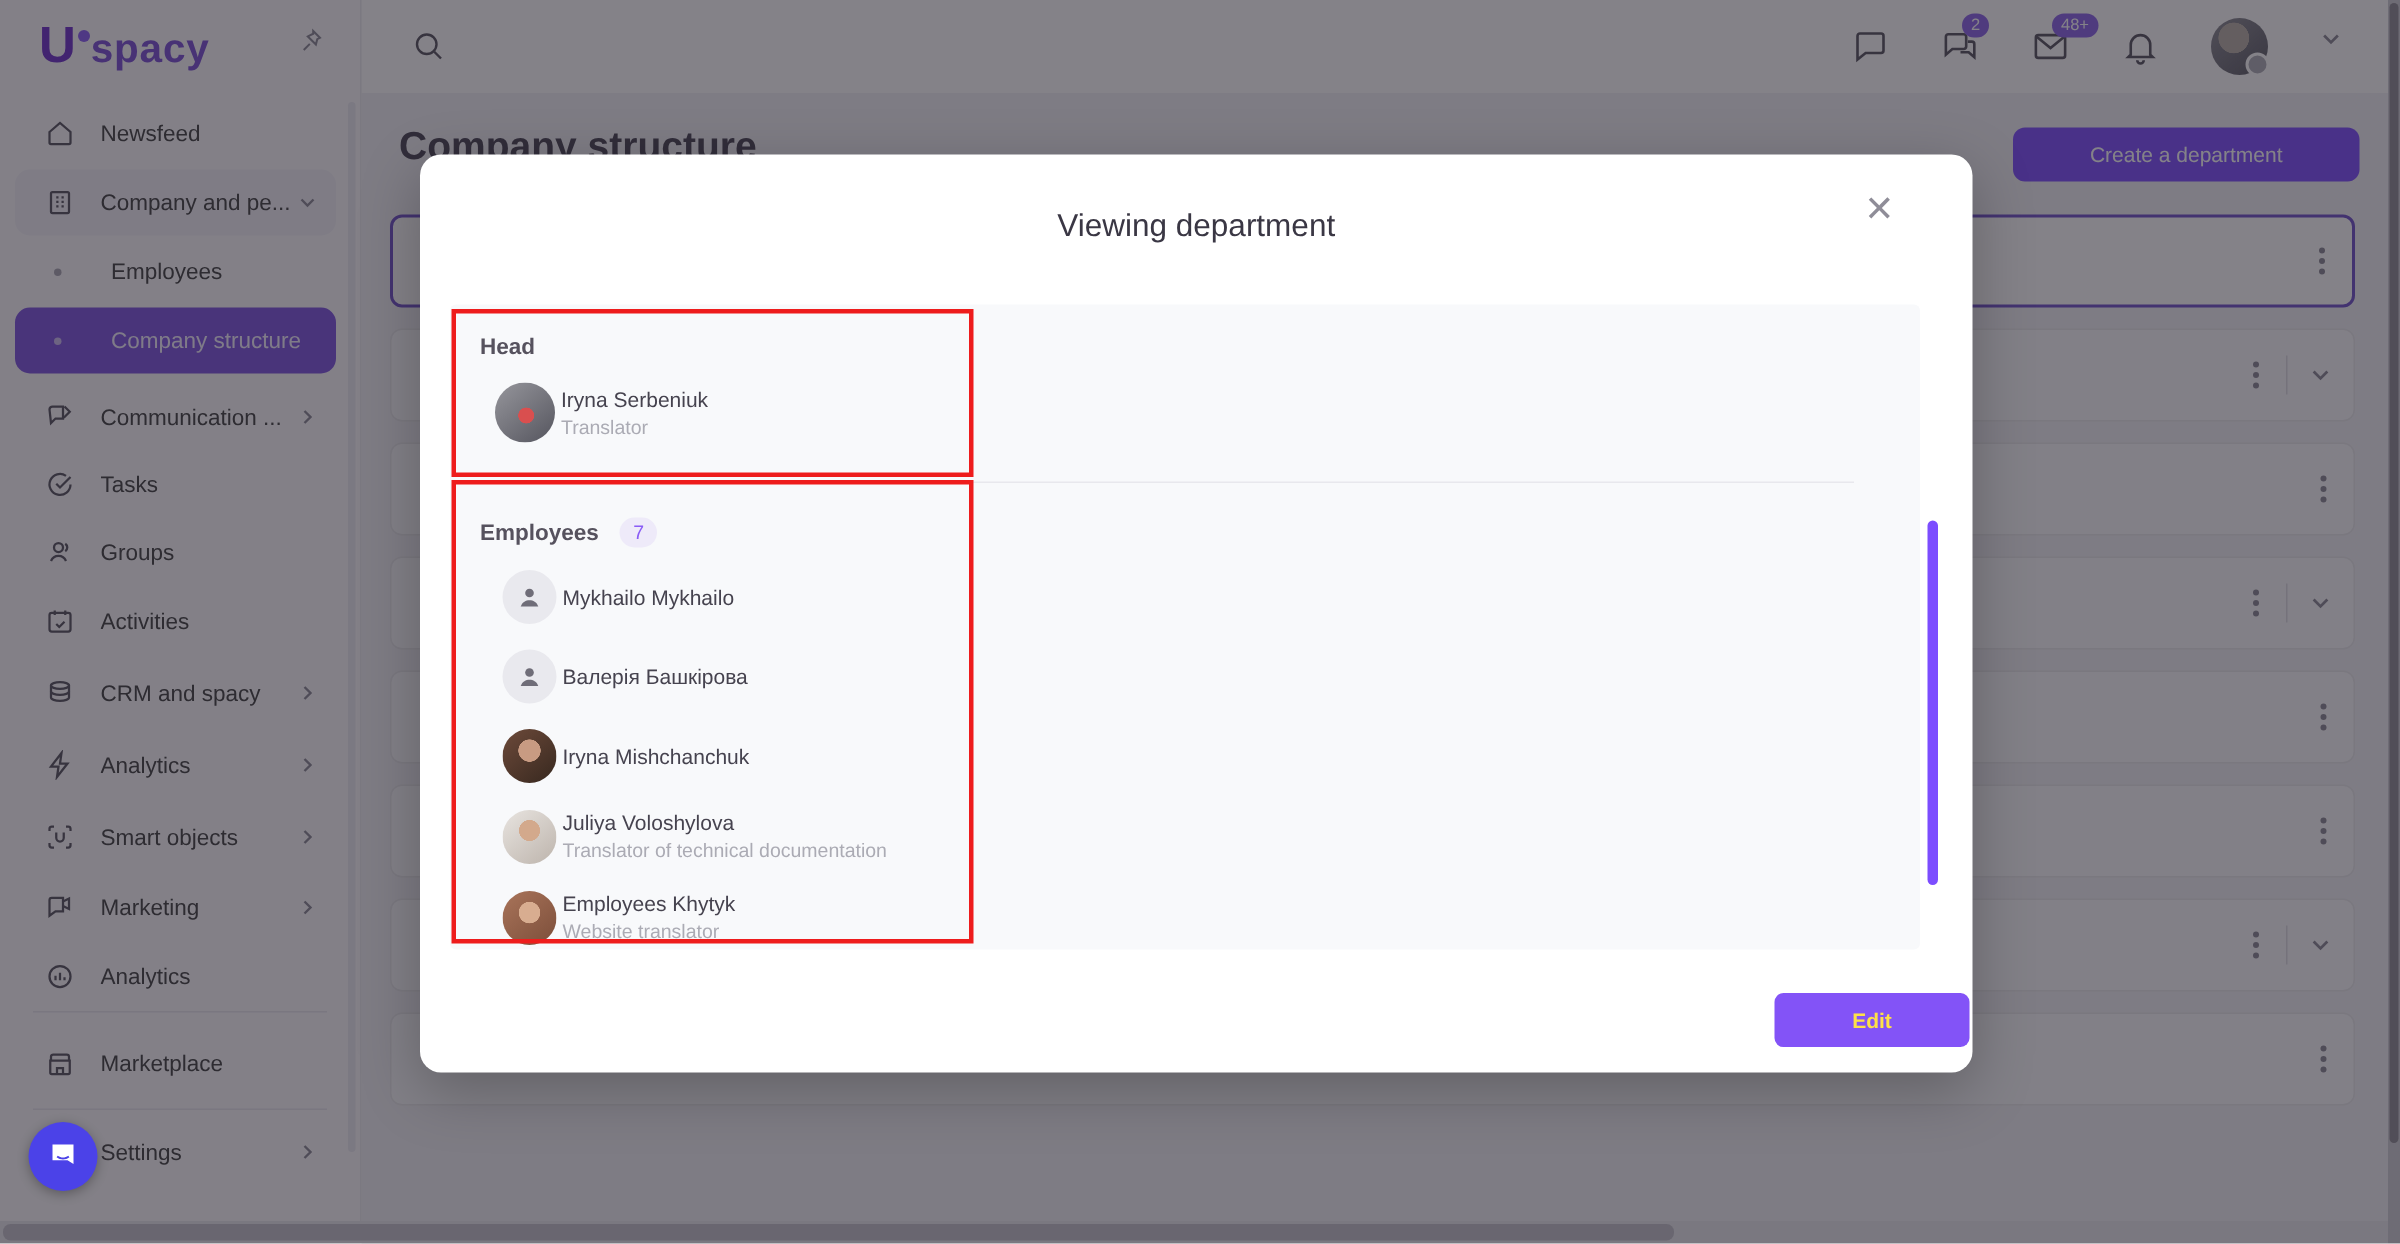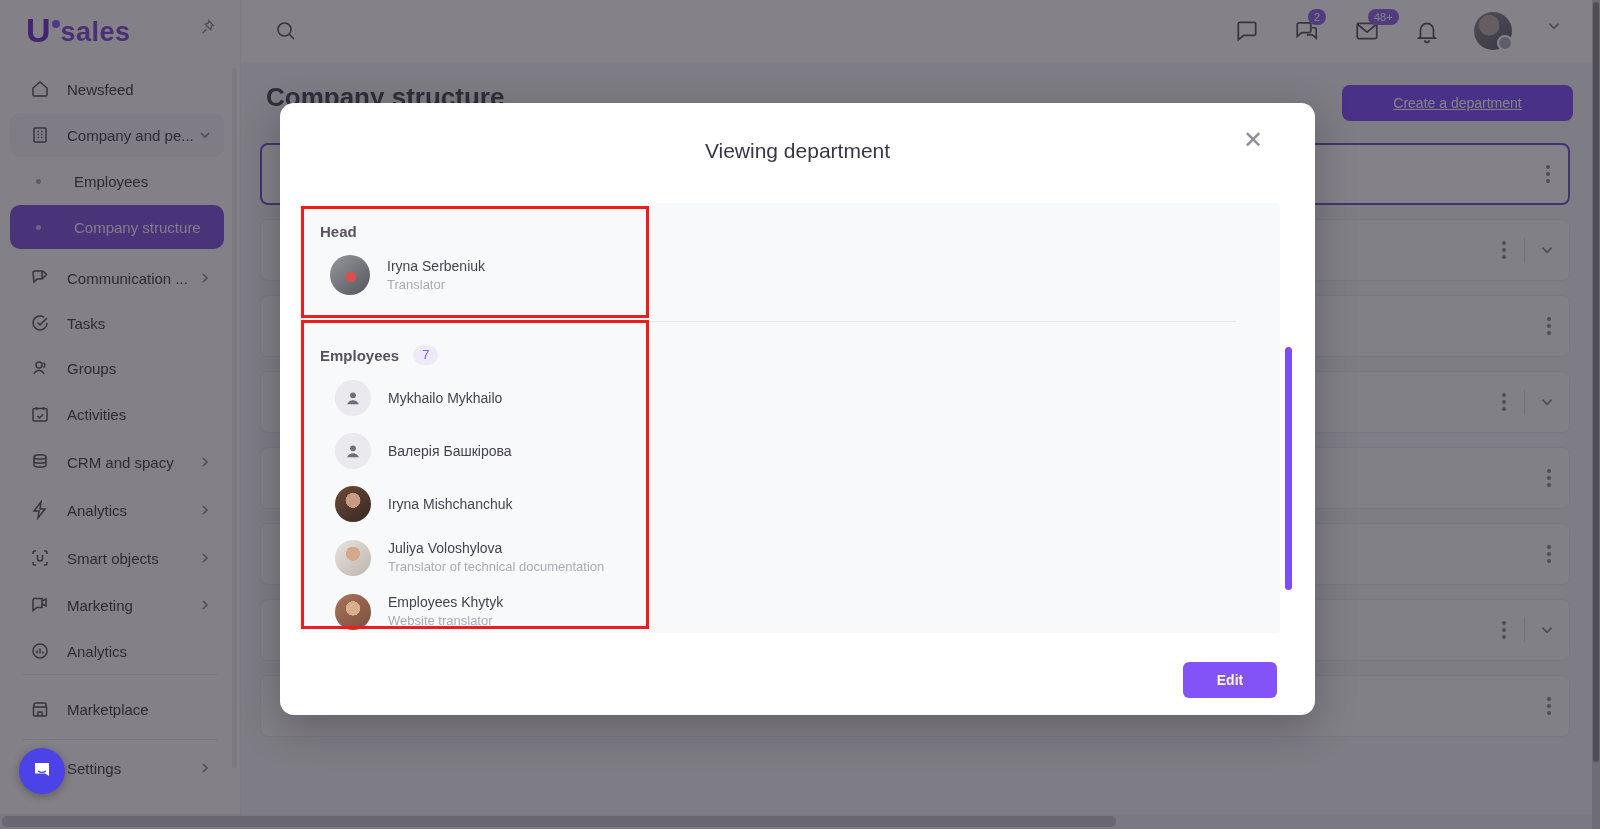--- a/index.html
+++ b/index.html
@@ -38,21 +38,21 @@
   .avatar-top{width:38px;height:38px;border-radius:50%;
     background:radial-gradient(circle at 40% 35%,#b9b0a6 0 30%,transparent 31%),linear-gradient(140deg,#8d8d95,#595962);
     position:relative;cursor:pointer;}
   .avatar-top .dot{position:absolute;right:-1px;bottom:-1px;width:12px;height:12px;border-radius:50%;
     background:#aeaeb6;border:2px solid #fff;}
 
   
   .content{position:absolute;left:240px;top:62px;right:0;bottom:0;}
   .page-title{position:absolute;left:26px;top:20px;font-size:26px;font-weight:600;color:#474352;}
   .create-btn{position:absolute;left:1102px;top:23px;width:231px;height:36px;border-radius:8px;
-    background:#7c4dff;color:#fff;font-size:14px;display:flex;align-items:center;justify-content:center;cursor:pointer;text-decoration:underline;}
+    background:#7c4dff;color:#fff;font-size:14px;display:flex;align-items:center;justify-content:center;cursor:pointer;}
   .dept-row{position:absolute;left:20px;width:1310px;height:62px;background:#fbfbfc;
     border:1px solid #e8e8ec;border-radius:8px;box-sizing:border-box;cursor:pointer;}
   .dept-row.outlined{border:2px solid #6f51c9;background:#ffffff;}
   .row-actions{position:absolute;right:14px;top:0;height:100%;display:flex;align-items:center;gap:14px;}
   .kebab{width:4px;display:flex;flex-direction:column;gap:3px;cursor:pointer;padding:4px;}
   .kebab i{width:4px;height:4px;border-radius:50%;background:#8a8894;display:block;}
   .vdiv{width:1px;height:26px;background:#dddbe2;}
   .chev-down{color:#8a8894;cursor:pointer;}
 
   
@@ -73,33 +73,33 @@
   .panel{position:absolute;left:20px;top:100px;width:980px;height:430px;background:#f8f9fb;
     border-radius:4px;overflow:hidden;}
   .sec-label{position:absolute;left:20px;font-size:15px;font-weight:600;color:#56525e;}
   .head-label{top:20px;}
   .emp-label{top:142px;display:flex;align-items:center;}
   .count-badge{margin-left:14px;background:#eeeaf9;color:#8a5cf6;font-size:13px;font-weight:400;
     border-radius:11px;padding:3px 9px;line-height:14px;}
   .hdivider{position:absolute;left:20px;right:44px;top:118px;border-top:1px solid #e8e8ed;}
   .person{position:absolute;display:flex;align-items:center;cursor:pointer;}
   .person .av{border-radius:50%;flex:0 0 auto;}
-  .person .txt{margin-left:17px;}
+  .person .txt{margin-left:4px;}
   .person .nm{font-size:14px;color:#46434f;line-height:19px;}
   .person .rl{font-size:13px;color:#ababb4;line-height:18px;}
   .av40{width:40px;height:40px;}
   .av36{width:36px;height:36px;}
   .av-generic{background:#e9e9ee;display:flex;align-items:center;justify-content:center;color:#6f6d78;}
   .av-p1{background:radial-gradient(circle at 52% 55%,#d94f4f 0 17%,transparent 18%),linear-gradient(140deg,#96969c,#55555e);}
   .av-p2{background:radial-gradient(circle at 50% 40%,#c89b82 0 26%,transparent 27%),linear-gradient(140deg,#6d4a3a,#37281f);}
   .av-p3{background:radial-gradient(circle at 50% 38%,#d3a98c 0 24%,transparent 25%),linear-gradient(140deg,#e8e4e0,#bdb4ac);}
   .av-p4{background:radial-gradient(circle at 50% 40%,#d8ad90 0 25%,transparent 26%),linear-gradient(140deg,#a9745a,#7c4e3a);}
   .mscroll{position:absolute;left:1005px;top:244px;width:7px;height:243px;border-radius:4px;background:#7c4dff;cursor:grab;}
-  .edit-btn{position:absolute;left:903px;top:559px;width:94px;height:36px;border-radius:6px;
-    background:#8353f7;color:#fef9c3;font-size:14px;font-weight:600;display:flex;align-items:center;
+  .edit-btn{position:absolute;left:903px;top:559px;width:130px;height:36px;border-radius:6px;
+    background:#8353f7;color:#fde047;font-size:14px;font-weight:600;display:flex;align-items:center;
     justify-content:center;cursor:pointer;}
 
   
   .anno{position:absolute;border:3px solid #ee1c1c;box-sizing:border-box;z-index:60;pointer-events:none;}
   .anno1{left:301px;top:206px;width:348px;height:112px;}
   .anno2{left:301px;top:320px;width:348px;height:309px;}
 
   
   .intercom{position:absolute;left:19px;top:748px;width:46px;height:46px;border-radius:50%;
     background:#4b42e8;z-index:70;display:flex;align-items:center;justify-content:center;
@@ -109,21 +109,21 @@
 </style>
 </head>
 <body>
 
 <div class="screen">
 
   <div class="sidebar">
     <div class="logo">
       <span class="logo-u">U</span>
       <span class="logo-dot"></span>
-      <span class="logo-rest">sales</span>
+      <span class="logo-rest">spacy</span>
     </div>
     <span class="pin">
       <svg width="18" height="18" viewBox="0 0 20 20" fill="none" stroke="currentColor" stroke-width="1.5">
           <path d="M12 3l5 5-2 1-1 4-6-6 4-2z M9.5 12.5L5 17"></path>
         </svg>
     </span>
     <div class="side-scroll"></div>
 
     <div class="nav-item" style="top:67px">
       <span class="ico">

